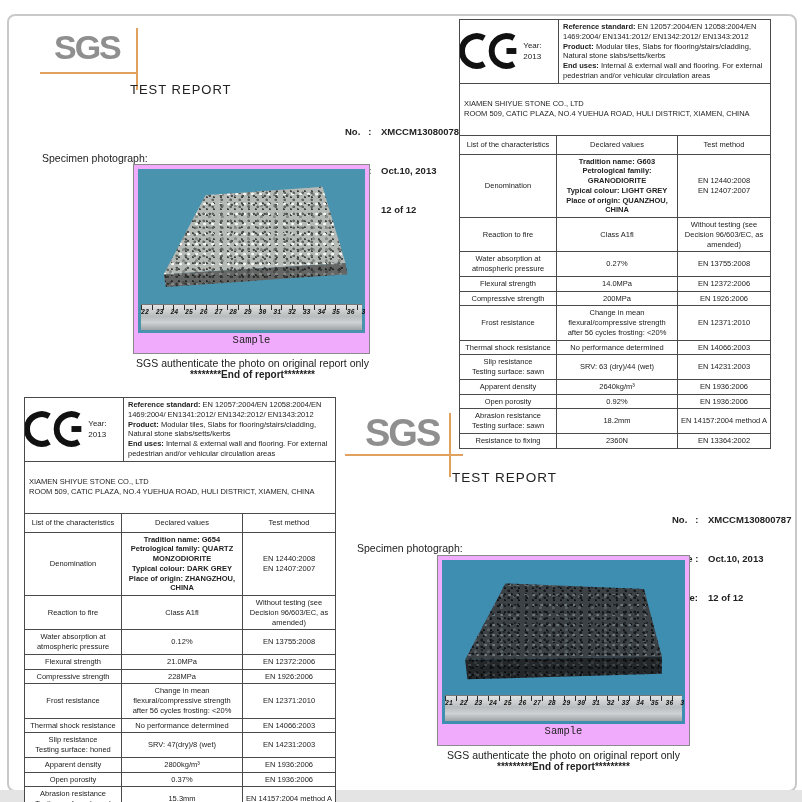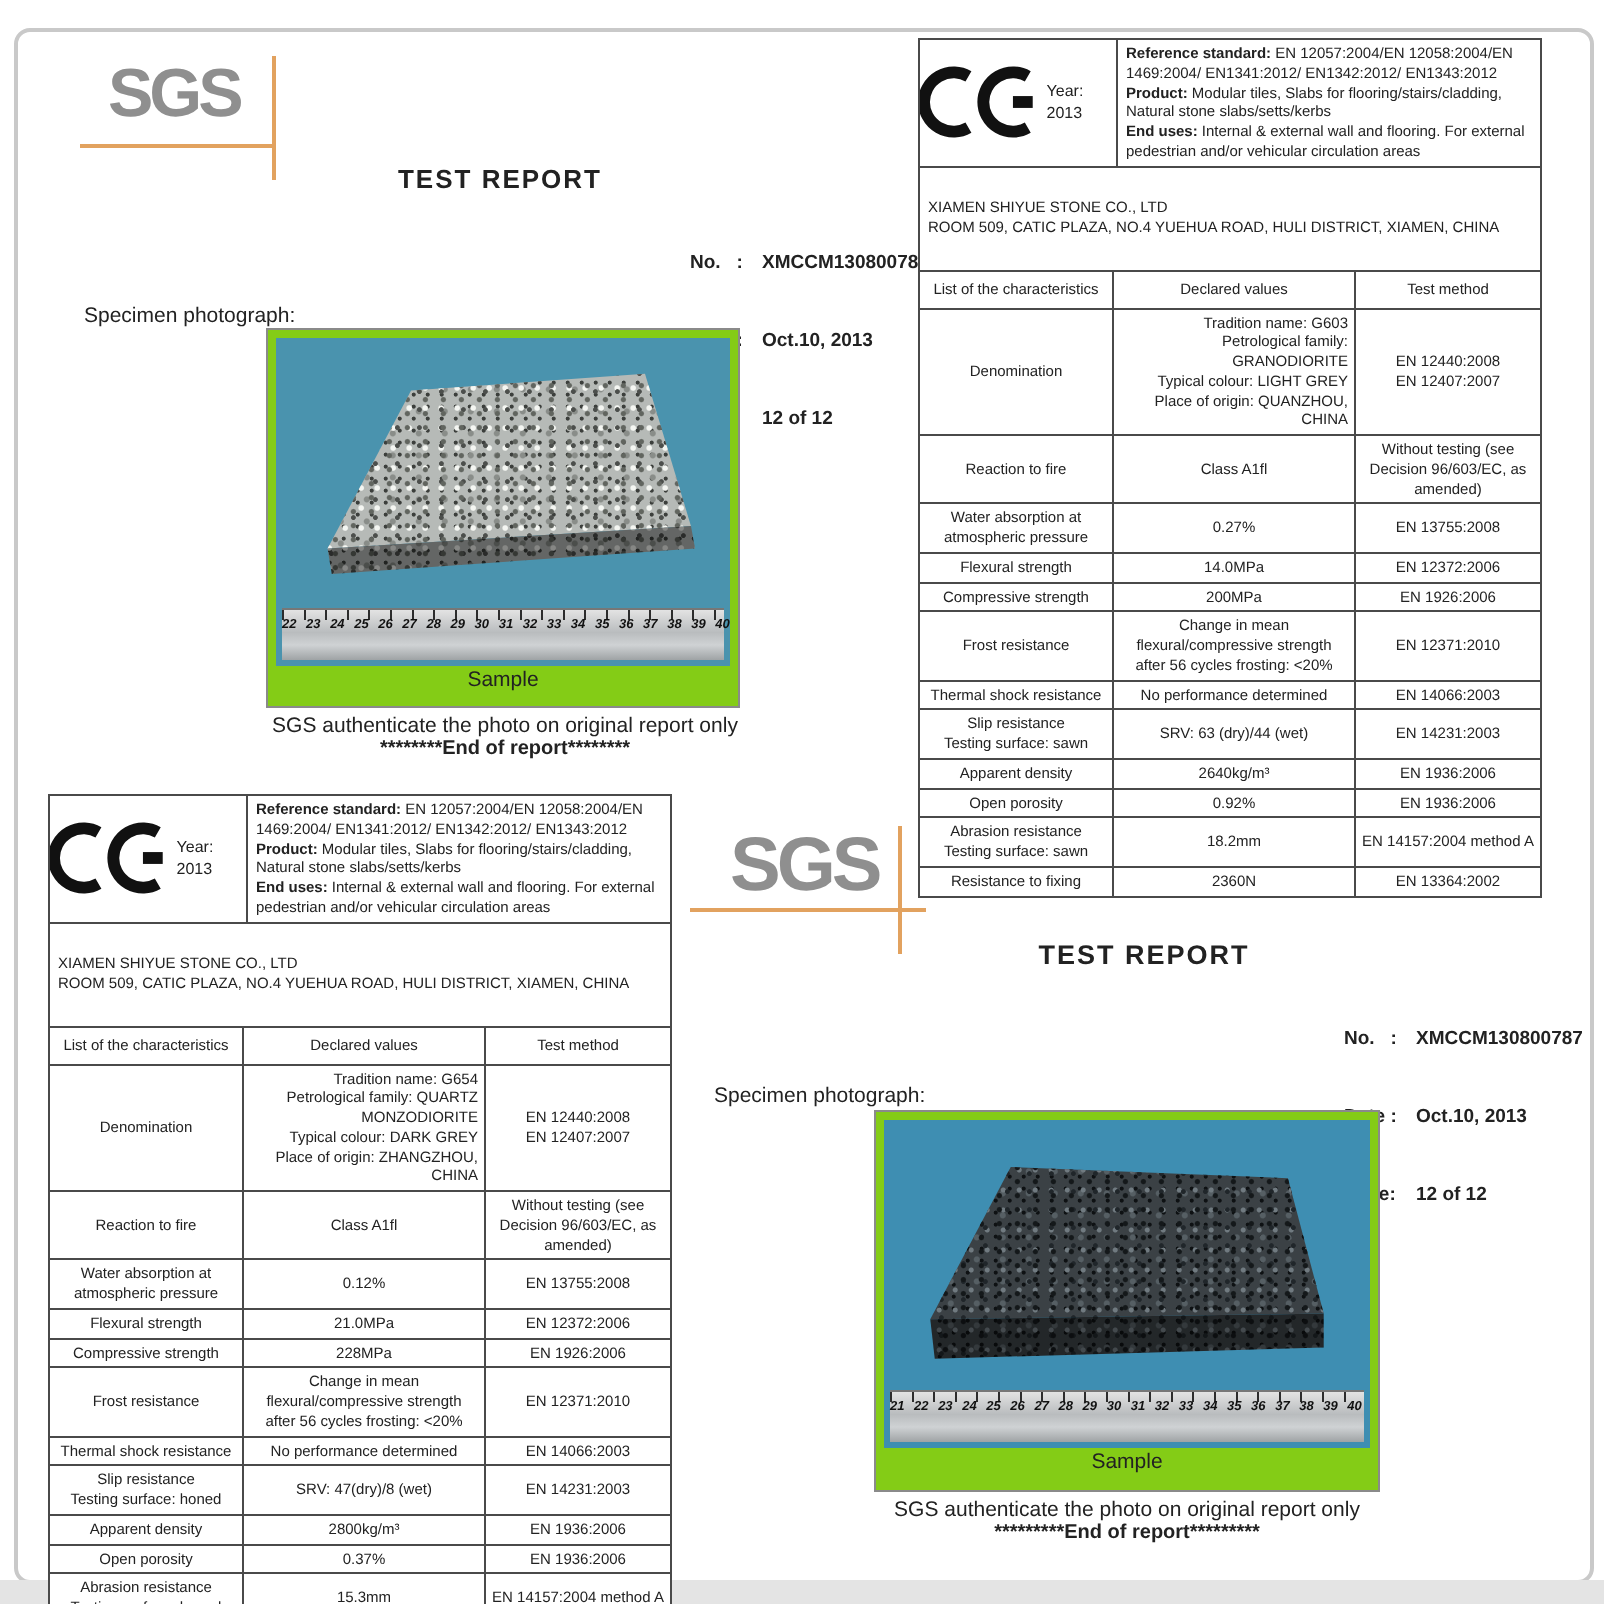--- a/index.html
+++ b/index.html
@@ -10,27 +10,27 @@
   .bottom-strip{position:absolute;left:0;top:790px;width:802px;height:12px;background:#e4e4e4;}
 
   
   .sgs-logo{position:absolute;}
   .sgs-text{position:absolute;font-weight:bold;color:var(--sgs-grey,#8f8f8f);
         letter-spacing:-2px;line-height:1;}
   .sgs-hline{position:absolute;height:2px;background:var(--accent-orange,#e2a25f);}
   .sgs-vline{position:absolute;width:2px;background:var(--accent-orange,#e2a25f);}
 
   
-  .report-title{position:absolute;font-weight:bold;font-size:13px;letter-spacing:1px;text-align:center;}
+  .report-title{position:absolute;font-weight:normal;font-size:13px;letter-spacing:1px;text-align:left;}
   .meta{position:absolute;font-size:9.5px;font-weight:bold;line-height:13px;white-space:pre;}
   .meta .lbl{display:inline-block;width:36px;padding-left:12px;}
   .spec-label{position:absolute;font-size:10.5px;}
 
   
-  .photo-box{position:absolute;border:1px solid #8a8a8a;background:#84cc16;padding:4px;box-sizing:border-box;}
+  .photo-box{position:absolute;border:1px solid #8a8a8a;background:#f0abfc;padding:4px;box-sizing:border-box;font-family:Liberation Mono, monospace;}
   .photo{position:relative;width:100%;overflow:hidden;}
   .sample-strip{width:100%;text-align:center;font-size:10.5px;line-height:15px;}
   .slab{position:absolute;left:4%;top:4%;width:92%;height:86%;}
   .slab-top{position:absolute;inset:0;}
   .granite-light{background-color:#b6bab7;background-image:
      radial-gradient(circle at 30% 40%, #61655f 0 1px, transparent 1.6px),
      radial-gradient(circle at 70% 20%, #4c4f4c 0 1px, transparent 1.4px),
      radial-gradient(circle at 20% 80%, #f4f6f2 0 1.1px, transparent 1.7px),
      radial-gradient(circle at 80% 70%, #898d89 0 1.2px, transparent 1.8px),
      radial-gradient(circle at 55% 55%, #3c3f3c 0 .8px, transparent 1.2px);
@@ -62,21 +62,21 @@
      display:flex;flex-direction:row;align-items:center;justify-content:center;padding:3px 0;}
   .ce-year{font-size:8px;margin-top:1px;}
   .ce-desc{flex:1;padding:2px 4px;}
   .ce-desc b{font-weight:bold;}
   .ce-company{border-top:1px solid var(--table-border,#4a4a4a);padding:15px 4px;line-height:1.4;}
   .ce-row{display:grid;grid-template-columns:96px 121px 1fr;border-top:1px solid var(--table-border,#4a4a4a);}
   .ce-row>div{padding:2px 3px;display:flex;align-items:center;justify-content:center;
      text-align:center;white-space:pre-line;box-sizing:border-box;}
   .ce-row>div+div{border-left:1px solid var(--table-border,#4a4a4a);}
   .ce-row.hdr>div{min-height:18px;}
-  .ce-row .left{justify-content:flex-start;text-align:right;}
+  .ce-row .left{justify-content:flex-start;text-align:center;font-weight:bold;}
 </style>
 </head>
 <body>
 
 <div class="page" style="--accent-orange: #E2A25F; --sgs-grey: #8F8F8F; --table-border: #4A4A4A; --photo-blue-light: #4A93AE; --photo-blue-dark: #3E8EB2;">
   <div class="card-frame"></div>
   <div class="bottom-strip"></div>
 
   <div class="sgs-logo" style="left:40px;top:26px;width:104px;height:66px;">
     <span class="sgs-text" style="left:14px;top:4px;font-size:34px;">SGS</span>

